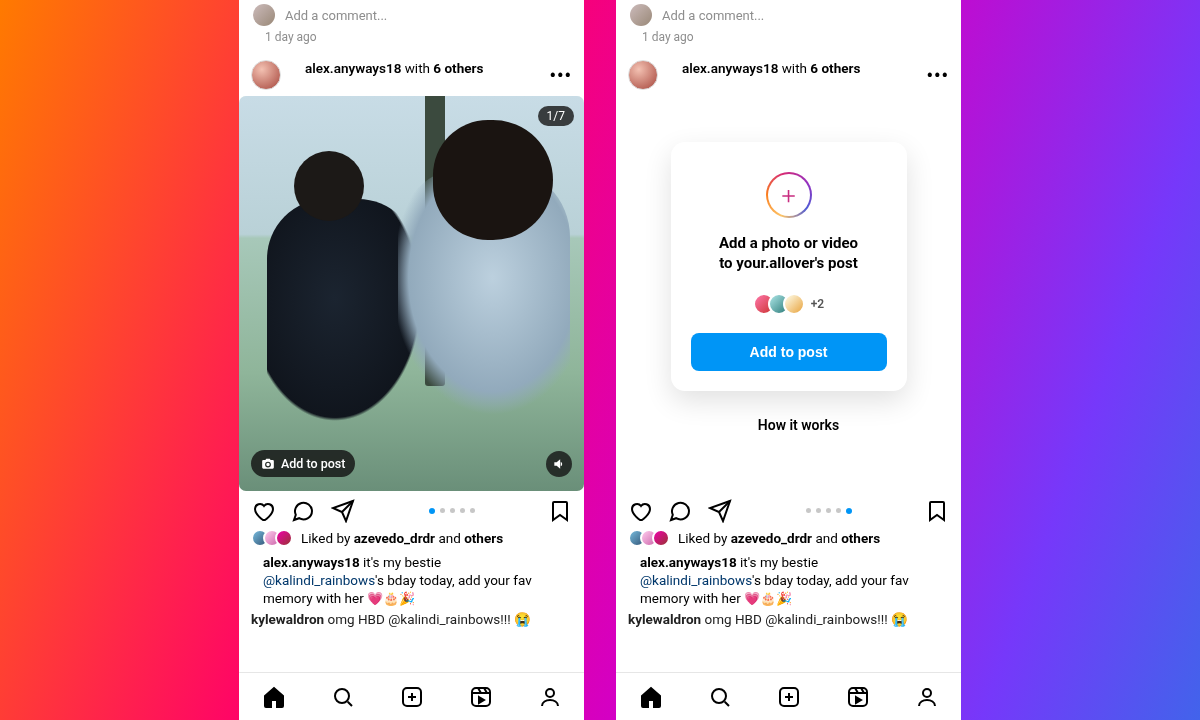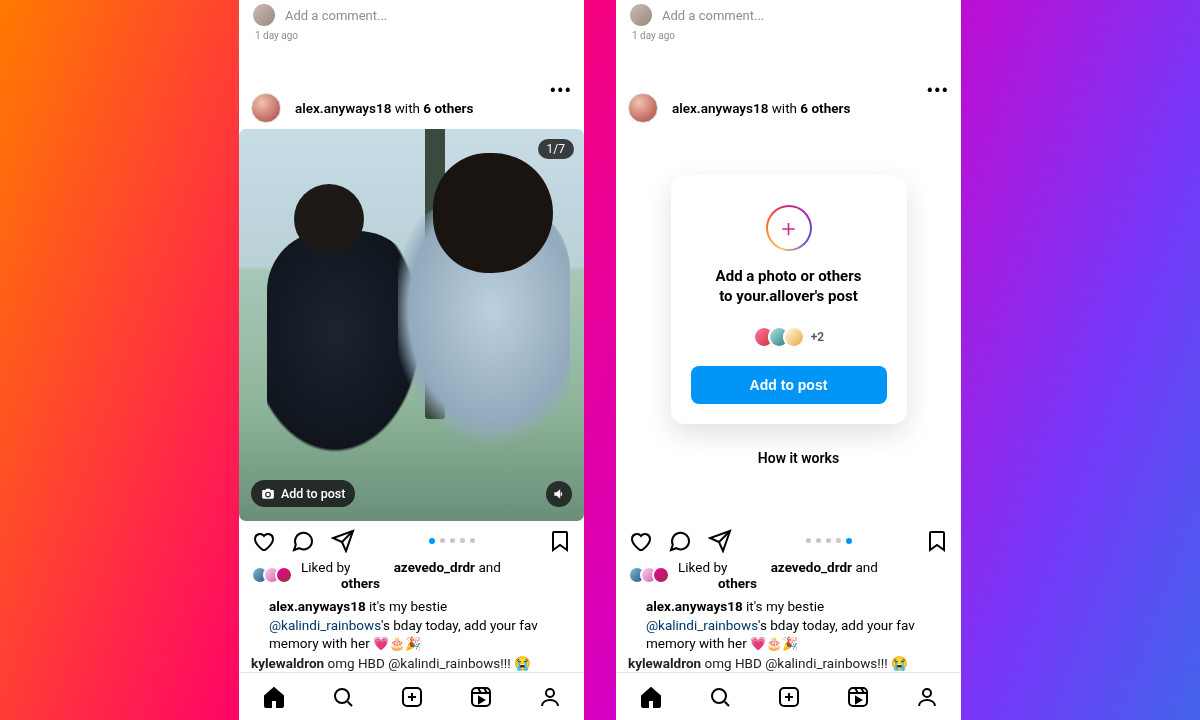--- a/index.html
+++ b/index.html
@@ -28,27 +28,27 @@
     display: flex;
     align-items: center;
     gap: 10px;
   }
   .prev-comment .mini-av {
     width: 22px; height: 22px; border-radius: 50%;
     background: linear-gradient(135deg,#cbb,#987);
     flex: 0 0 auto;
   }
   .prev-comment .hint { color:#8e8e8e; font-size: 13px; }
-  .ago { padding: 2px 14px 10px 16px; color:#8e8e8e; font-size: 10px; }
+  .ago { padding: 2px 14px 10px 26px; color:#8e8e8e; font-size: 12px; }
 
   .post-header {
     display: flex; align-items: center; justify-content: space-between;
     padding: 6px 12px;
   }
-  .post-header .left { display:flex; align-items:center; gap:14px;margin-top:36px; }
+  .post-header .left { display:flex; gap:24px; }
   .avatar {
     width: 30px; height: 30px; border-radius: 50%;
     background: radial-gradient(circle at 35% 30%, #f3c1b2, #b55e53 80%);
     border: 1px solid #ddd;
   }
   .username-line { font-size: 13.5px; color:#000; }
   .username-line .u { font-weight: 600; }
   .username-line .with { font-weight: 400; }
   .username-line .others { font-weight: 700; }
   .more-dots { font-size: 18px; font-weight:700; letter-spacing:1px; cursor:pointer; }
@@ -110,23 +110,23 @@
   .carousel-dots { display:flex; gap:5px; }
   .carousel-dots .dot { width:5px; height:5px; border-radius:50%; background:#c7c7c7; }
   .carousel-dots .dot.active { background:#0095f6; width:6px; height:6px; }
 
   .likes-row { display:flex; align-items:center; gap:8px; padding: 4px 12px; font-size:13.5px; }
   .like-stack { display:flex; }
   .like-stack .la { width:18px; height:18px; border-radius:50%; border:2px solid #fff; background:linear-gradient(135deg,#e0a,#933); margin-left:-6px;}
   .like-stack .la:first-child{margin-left:0; background:linear-gradient(135deg,#7bd,#357);}
   .like-stack .la:nth-child(2){background:linear-gradient(135deg,#fce,#c6a);}
   .likes-row .by { }
-  .likes-row .who { font-weight:700;margin-left:40px; }
-
-  .caption { padding: 2px 30px; font-size:13.5px; line-height:1.35; }
+  .likes-row .who { font-weight:700; }
+
+  .caption { padding: 2px 24px; font-size:13.5px; line-height:1.35; }
   .caption .cu { font-weight:700; }
   .caption .mention { color:#00376b; }
   .emoji { font-size:13px; }
   .comment-line { padding: 1px 12px; font-size:13.5px; color:#222;}
   .comment-line .cu { font-weight:700;margin-top:16px; }
 
   .bottom-nav {
     margin-top:auto;
     border-top:1px solid #e6e6e6;
     height:48px;
@@ -317,21 +317,21 @@
     </div>
     <div class="more-dots">•••</div>
   </div>
 
   <div class="card-area">
     <div class="card">
       <div class="plus-circle">
         <div class="inner">＋</div>
       </div>
       <div class="card-title">
-        <div>Add a photo or others</div>
+        <div>Add a photo or video</div>
         <div>to your.allover's post</div>
       </div>
       <div class="contrib-row">
         <div class="ca"></div>
         <div class="ca"></div>
         <div class="ca"></div>
         <div class="more">+2</div>
       </div>
       <button class="add-btn">Add to post</button>
     </div>

